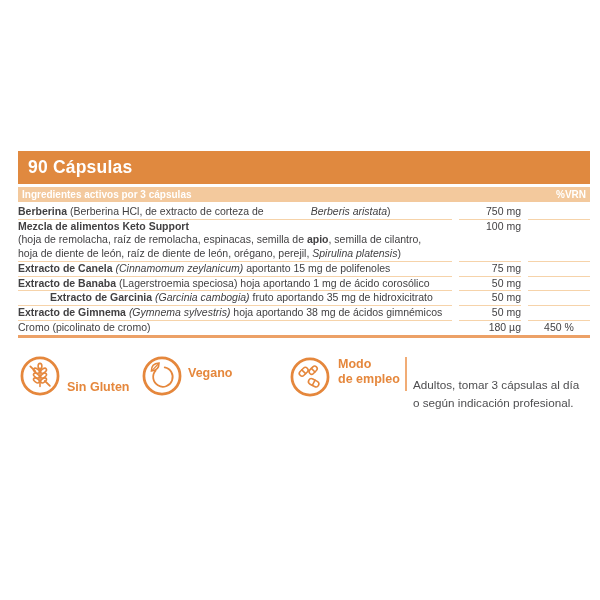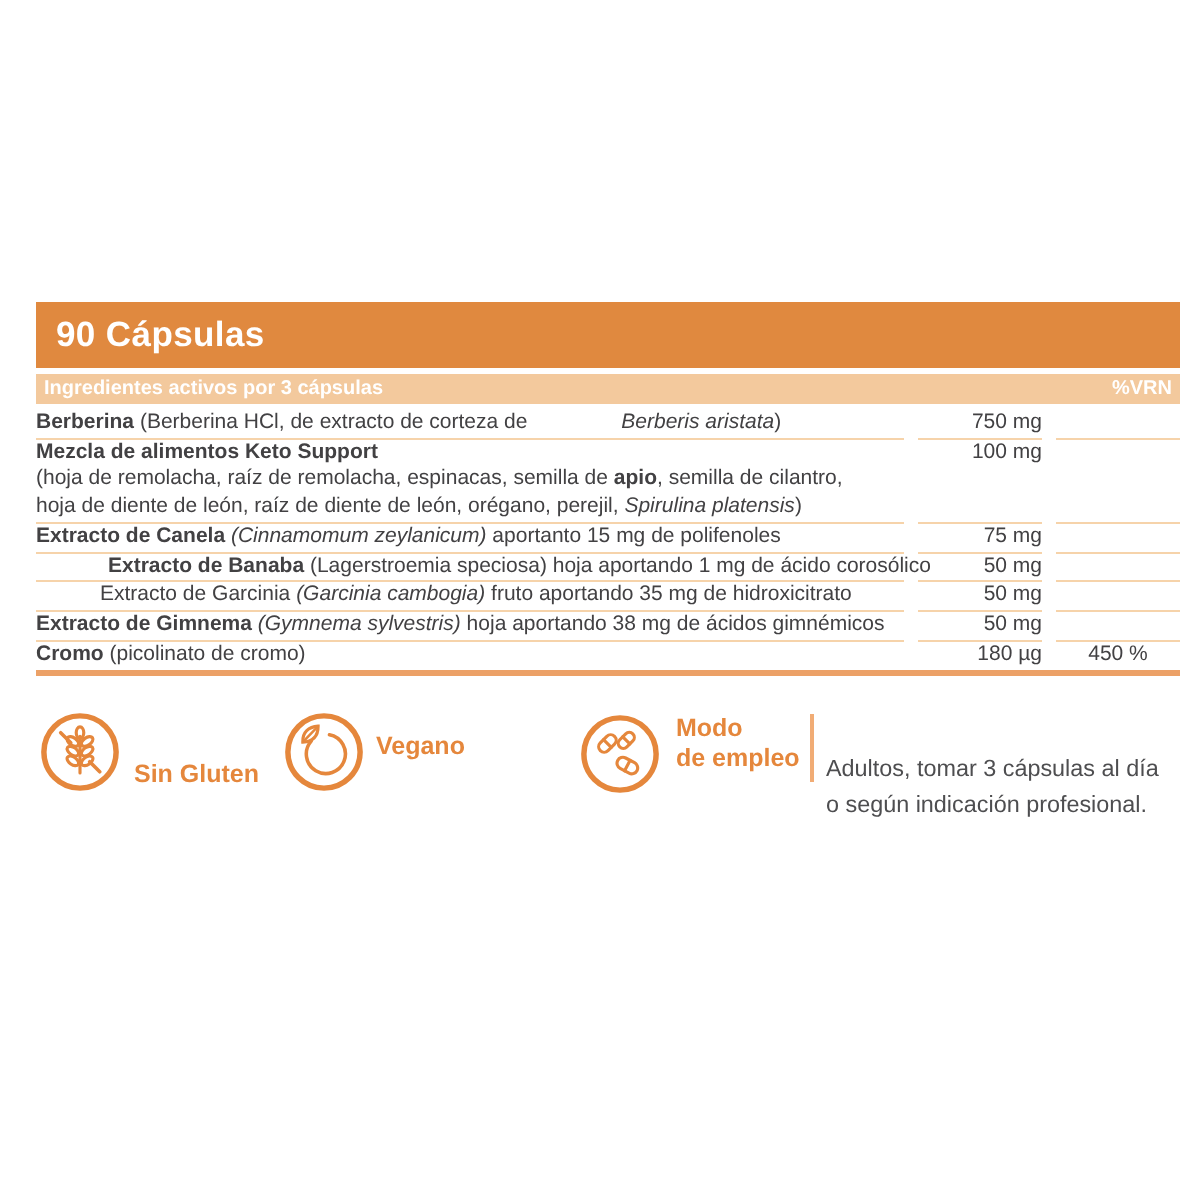--- a/index.html
+++ b/index.html
@@ -60,36 +60,36 @@
           <td class="ing wrap"><span style="font-weight: 700;">Mezcla de alimentos Keto Support</span><br><span>(hoja de remolacha, raíz de remolacha, espinacas, semilla de </span><span style="font-weight: 700;">apio</span><span>, semilla de cilantro,</span><br><span>hoja de diente de león, raíz de diente de león, orégano, perejil, </span><span style="font-style: italic;">Spirulina platensis</span><span>)</span></td>
           <td class="amt">100 mg</td>
           <td class="vrn"></td>
         </tr>
         <tr>
           <td class="ing"><span style="font-weight: 700;">Extracto de Canela</span><span> </span><span style="font-style: italic;">(Cinnamomum zeylanicum)</span><span> aportanto 15 mg de polifenoles</span></td>
           <td class="amt">75 mg</td>
           <td class="vrn"></td>
         </tr>
         <tr>
-          <td class="ing"><span style="font-weight: 700; margin-left: 36px;">Extracto de Banaba</span><span> </span><span style="">(Lagerstroemia speciosa)</span><span> hoja aportando 1 mg de ácido corosólico</span></td>
+          <td class="ing"><span style="font-weight: 700;">Extracto de Banaba</span><span> </span><span style="">(Lagerstroemia speciosa)</span><span> hoja aportando 1 mg de ácido corosólico</span></td>
           <td class="amt">50 mg</td>
           <td class="vrn"></td>
         </tr>
         <tr>
-          <td class="ing"><span style="font-weight: 400; padding-left: 32px;">Extracto de Garcinia</span><span> </span><span style="font-style: italic;">(Garcinia cambogia)</span><span> fruto aportando 35 mg de hidroxicitrato</span></td>
+          <td class="ing"><span style="font-weight: 700; padding-left: 32px;">Extracto de Garcinia</span><span> </span><span style="font-style: italic;">(Garcinia cambogia)</span><span> fruto aportando 35 mg de hidroxicitrato</span></td>
           <td class="amt">50 mg</td>
           <td class="vrn"></td>
         </tr>
         <tr>
           <td class="ing"><span style="font-weight: 700;">Extracto de Gimnema</span><span> </span><span style="font-style: italic;">(Gymnema sylvestris)</span><span> hoja aportando 38 mg de ácidos gimnémicos</span></td>
           <td class="amt">50 mg</td>
           <td class="vrn"></td>
         </tr>
         <tr>
-          <td class="ing"><span style="font-weight: 700;">Cromo</span><span> (picolinato de cromo)</span></td>
+          <td class="ing"><span style="font-weight: 400;">Cromo</span><span> (picolinato de cromo)</span></td>
           <td class="amt">180 µg</td>
           <td class="vrn">450 %</td>
         </tr>
       </tbody>
     </table>
     <div class="bottom-rule"></div>
   </div>
 
   <svg class="badge-icon" style="left:19px; top:355px;" viewBox="0 0 40 40">
     <g fill="none" stroke="#E5873C" stroke-linecap="round">

